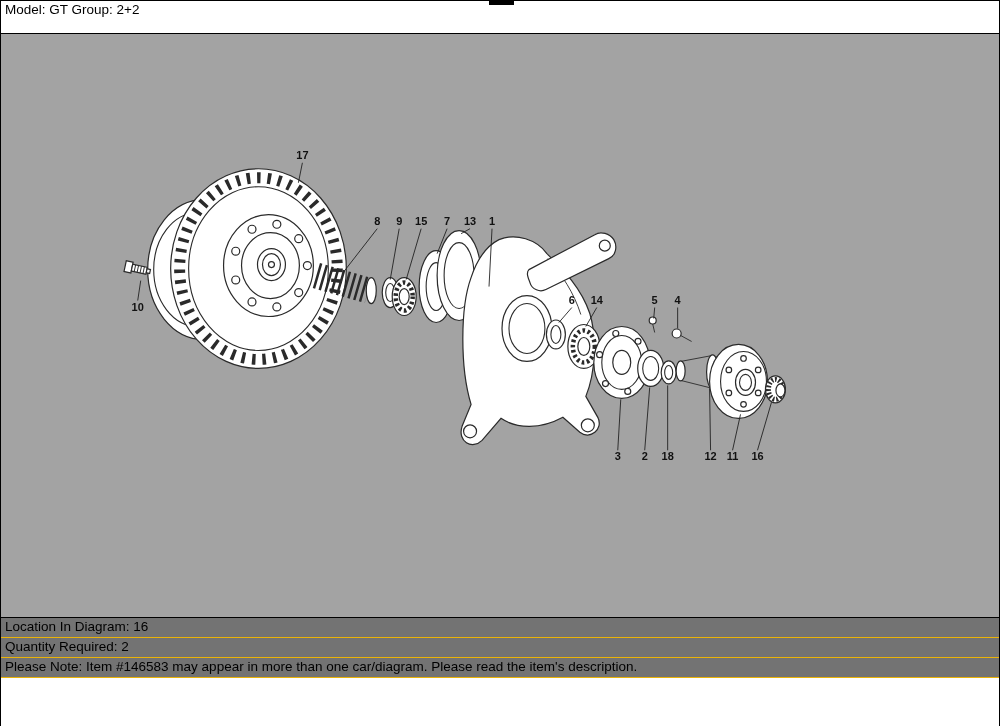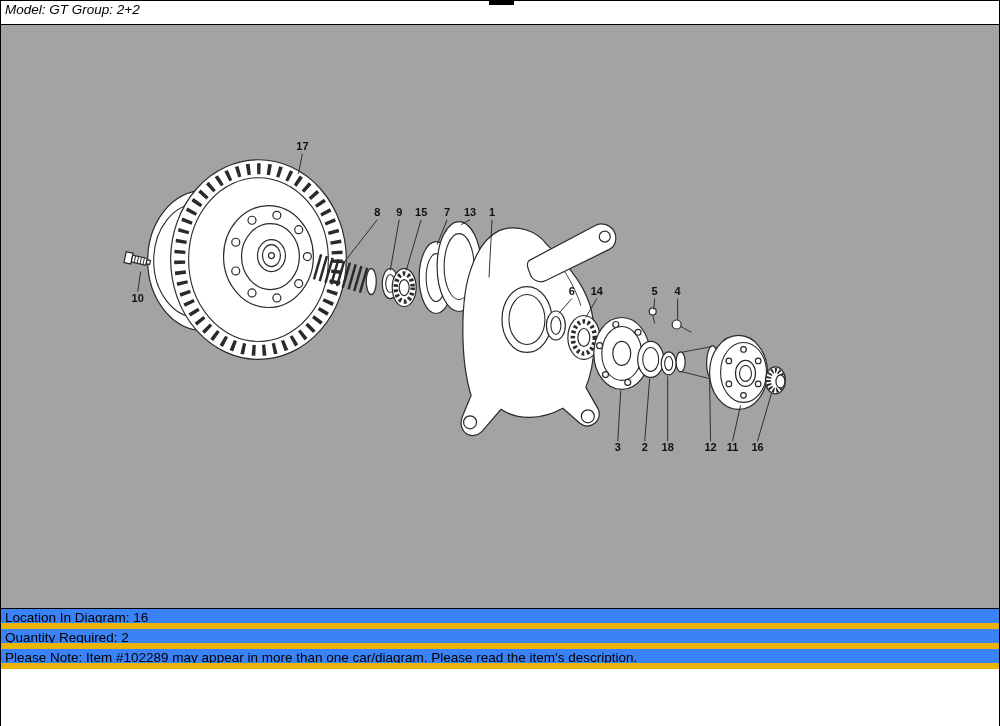--- a/index.html
+++ b/index.html
@@ -10,27 +10,27 @@
   }
   .page {
     position:relative; width:1000px; height:726px;
     border-left:1px solid #000; border-right:1px solid #000; border-top:1px solid #000;
     background:#fff;
   }
   .top-mark {
     position:absolute; left:488px; top:0; width:25px; height:4px; background:#000;
   }
   .trow {
-    height:24px; line-height:17px; font-size:13.5px;
+    height:33px; line-height:17px; font-size:13.5px;
     border-bottom:1px solid #000; padding-left:4px; background:#fff;
-    white-space:nowrap; overflow:hidden;font-style:italic;
+    white-space:nowrap; overflow:hidden;
   }
   .frow {
     height:20px; line-height:18px; font-size:13.5px;
-    border-bottom:6px solid #eab308; padding-left:4px; background:#3b82f6;
+    border-bottom:1px solid #eab308; padding-left:4px; background:#737373;
     white-space:nowrap; overflow:hidden;
   }
   .diagram-area {
     position:relative; height:584px; border-bottom:1px solid #000; background:#a3a3a3;
   }
   .diagram-area svg { display:block; width:100%; height:100%; }
 
   
   .ol  { fill:#fff; stroke:#2a2a2a; stroke-width:1.2; }
   .oln { fill:none; stroke:#2a2a2a; stroke-width:1.1; }
@@ -257,16 +257,16 @@
     </svg>
   </div>
 
   <div class="frow">
     <span>Location In Diagram: 16</span>
   </div>
   <div class="frow">
     <span>Quantity Required: 2</span>
   </div>
   <div class="frow">
-    <span>Please Note: Item #102289 may appear in more than one car/diagram. Please read the item's description.</span>
+    <span>Please Note: Item #146583 may appear in more than one car/diagram. Please read the item's description.</span>
   </div>
 
 </div>
 
 </body></html>

